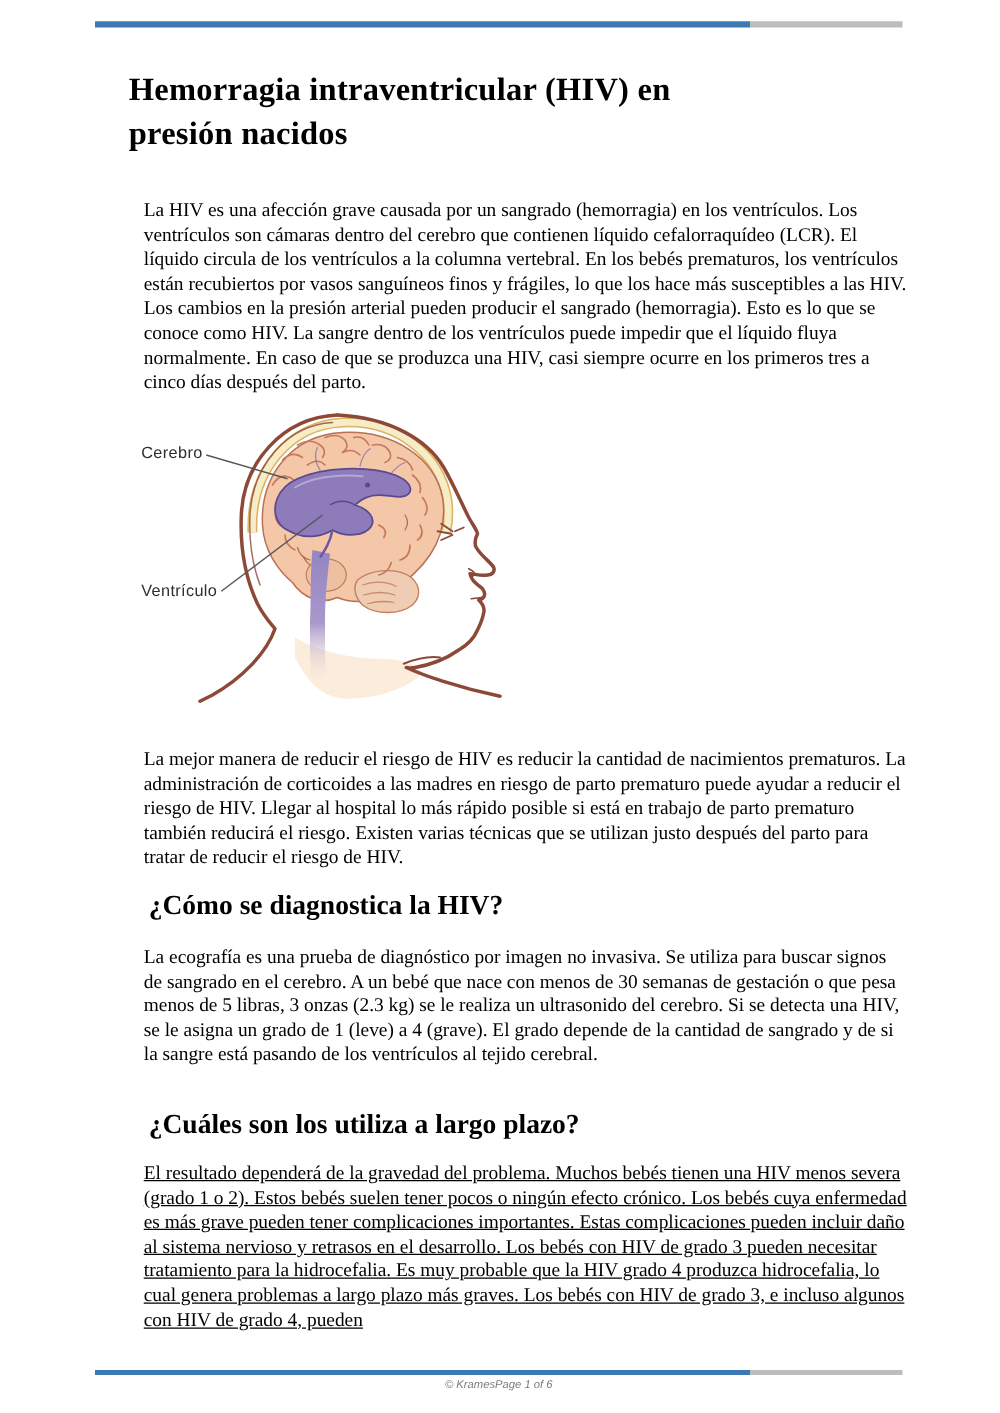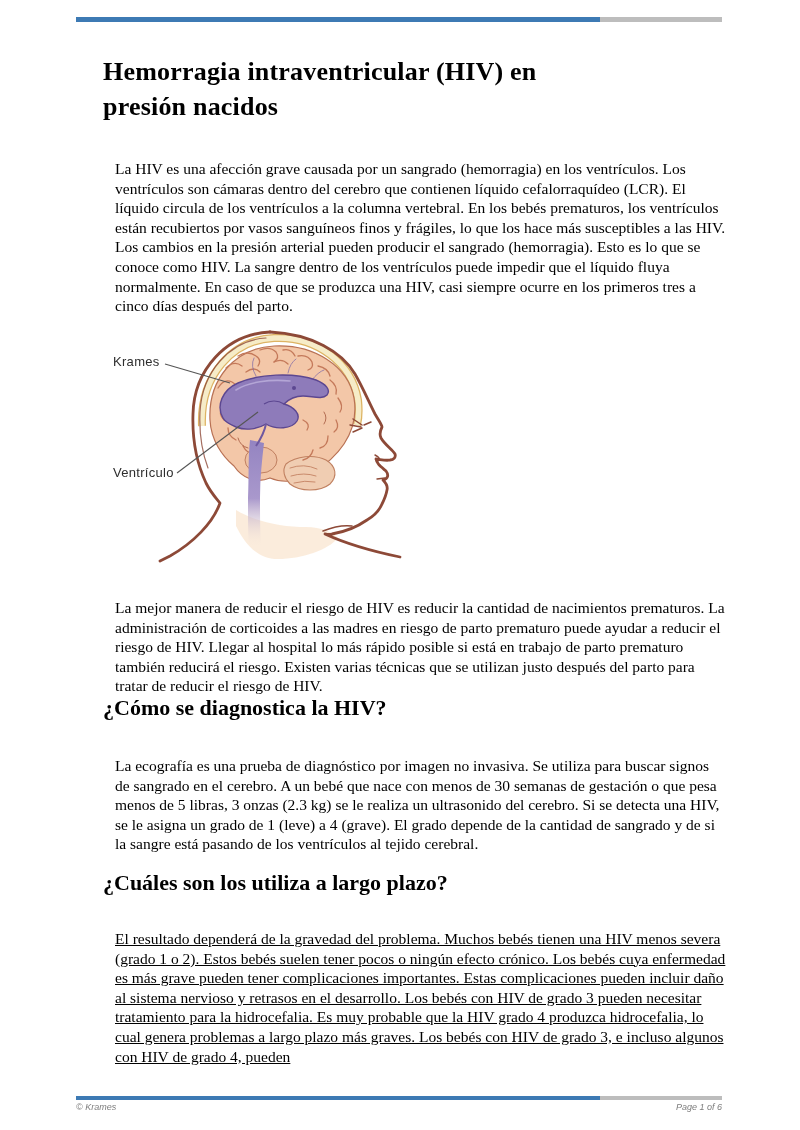--- a/index.html
+++ b/index.html
@@ -20,40 +20,40 @@
   }
   .para{
     position:absolute;left:103px;width:612px;margin:12px;
     font-size:15.5px;line-height:19.6px;
   }
   .p-intro{top:147px;}
   .p-after-figure{top:586px;}
   .p-diagnosis{top:744px;}
   .p-longterm{top:917px;text-decoration:underline;}
   .h2{
-    position:absolute;left:103px;width:612px;margin:0;
+    position:absolute;left:103px;width:612px;margin:16px;
     font-size:22px;line-height:28px;font-weight:bold;
   }
   .h2-diagnosis{top:694px;}
   .h2-longterm{top:869px;}
 
   
   .figure{position:absolute;left:98px;top:328px;width:332px;height:250px;}
   .figure svg{position:absolute;left:0;top:0;}
   .fig-label{
     position:absolute;font-family:"Liberation Sans", sans-serif;
     font-size:13px;color:#2e2e2e;letter-spacing:.3px;white-space:nowrap;
   }
   .fig-label.cerebro{left:15px;top:26px;}
   .fig-label.ventriculo{left:15px;top:137px;}
 
   
   .footer-row{
     position:absolute;left:76px;top:1102px;width:646px;display:flex;
-    justify-content:space-between;align-items:flex-start;
+    justify-content:center;align-items:flex-start;
     font-family:"Liberation Sans", sans-serif;font-style:italic;
     font-size:9px;color:#7d7d7d;
   }
 </style>
 </head>
 <body>
 
 <div class="rule top">
   <div class="seg-blue"></div>
   <div class="seg-gray"></div>
@@ -157,21 +157,21 @@
         <path d="M266,97 L273,94"></path>
       </g>
     </g>
 
     <g stroke="#555555" stroke-width="1.1">
       <line x1="67" y1="36" x2="132" y2="55"></line>
       <line x1="79" y1="145" x2="160" y2="84"></line>
     </g>
   </svg>
 
-  <div class="fig-label cerebro">Krames</div>
+  <div class="fig-label cerebro">Cerebro</div>
   <div class="fig-label ventriculo">Ventrículo</div>
 </div>
 
 <p class="para p-after-figure">La mejor manera de reducir el riesgo de HIV es reducir la cantidad de nacimientos prematuros. La administración de corticoides a las madres en riesgo de parto prematuro puede ayudar a reducir el riesgo de HIV. Llegar al hospital lo más rápido posible si está en trabajo de parto prematuro también reducirá el riesgo. Existen varias técnicas que se utilizan justo después del parto para tratar de reducir el riesgo de HIV.</p>
 
 <h2 class="h2 h2-diagnosis">¿Cómo se diagnostica la HIV?</h2>
 <p class="para p-diagnosis">La ecografía es una prueba de diagnóstico por imagen no invasiva. Se utiliza para buscar signos de sangrado en el cerebro. A un bebé que nace con menos de 30 semanas de gestación o que pesa menos de 5 libras, 3 onzas (2.3 kg) se le realiza un ultrasonido del cerebro. Si se detecta una HIV, se le asigna un grado de 1 (leve) a 4 (grave). El grado depende de la cantidad de sangrado y de si la sangre está pasando de los ventrículos al tejido cerebral.</p>
 
 <h2 class="h2 h2-longterm">¿Cuáles son los utiliza a largo plazo?</h2>
 <p class="para p-longterm">El resultado dependerá de la gravedad del problema. Muchos bebés tienen una HIV menos severa (grado 1 o 2). Estos bebés suelen tener pocos o ningún efecto crónico. Los bebés cuya enfermedad es más grave pueden tener complicaciones importantes. Estas complicaciones pueden incluir daño al sistema nervioso y retrasos en el desarrollo. Los bebés con HIV de grado 3 pueden necesitar tratamiento para la hidrocefalia. Es muy probable que la HIV grado 4 produzca hidrocefalia, lo cual genera problemas a largo plazo más graves. Los bebés con HIV de grado 3, e incluso algunos con HIV de grado 4, pueden</p>

